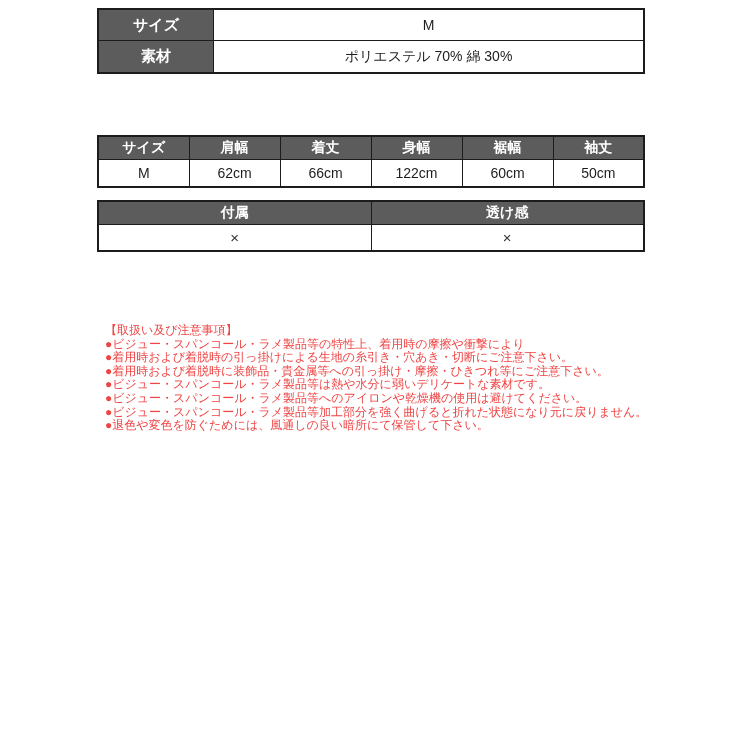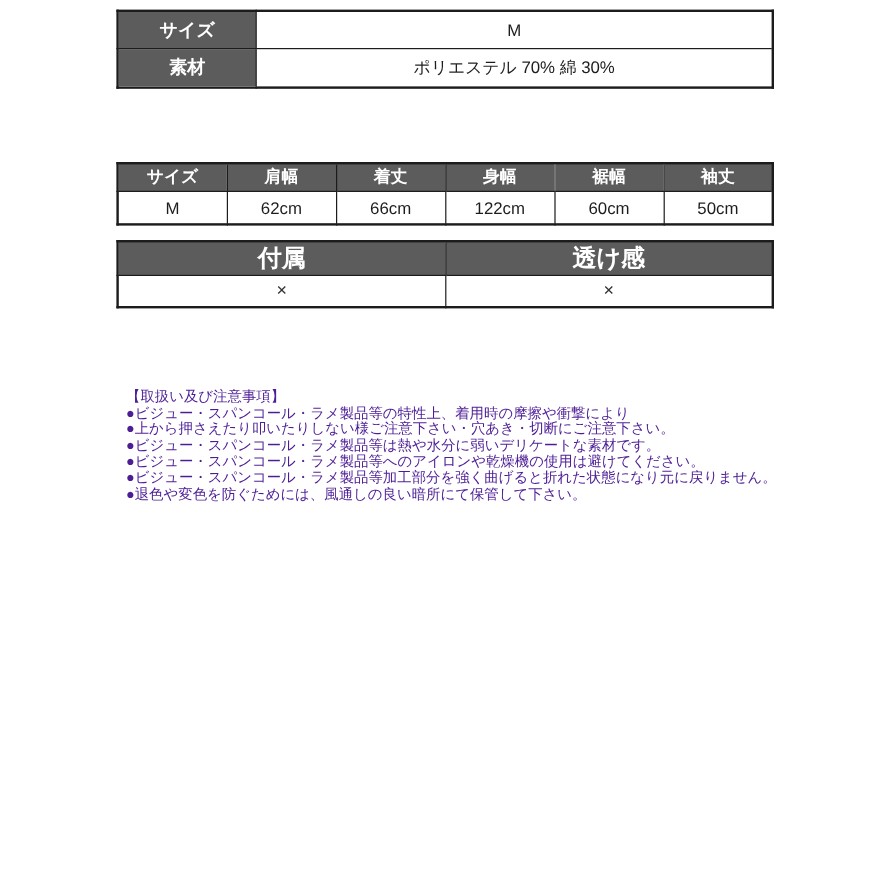--- a/index.html
+++ b/index.html
@@ -56,31 +56,31 @@
   .feat-top {
     left: 97px;
     top: 200px;
     width: 548px;
   }
   .feat-bottom {
     left: 97px;
     top: 250px;
     width: 548px;
   }
-  .feat-top th, .feat-bottom th { height: 22px; font-size: 20px; }
+  .feat-top th, .feat-bottom th { height: 22px; font-size: 14px; }
   .feat-top td, .feat-bottom td { height: 25px; font-size: 15px; color: #333333; }
   
   .notes {
     position: absolute;
     left: 105px;
     top: 324px;
     width: 545px;
     font-size: 12px;
     line-height: 13.6px;
-    color: #4c1d95;
+    color: #ef4444;
     text-align: left;
   }
   .notes div { white-space: nowrap; }
 </style>
 </head>
 <body>
 
 <div class="canvas">
 
   <table class="spec-table">
@@ -127,20 +127,21 @@
         <td>×</td>
         <td>×</td>
       </tr>
     </tbody>
   </table>
 
 
   <div class="notes">
     <div>【取扱い及び注意事項】</div>
     <div>●ビジュー・スパンコール・ラメ製品等の特性上、着用時の摩擦や衝撃により</div>
-    <div>●上から押さえたり叩いたりしない様ご注意下さい・穴あき・切断にご注意下さい。</div>
+    <div>●着用時および着脱時の引っ掛けによる生地の糸引き・穴あき・切断にご注意下さい。</div>
+    <div>●着用時および着脱時に装飾品・貴金属等への引っ掛け・摩擦・ひきつれ等にご注意下さい。</div>
     <div>●ビジュー・スパンコール・ラメ製品等は熱や水分に弱いデリケートな素材です。</div>
     <div>●ビジュー・スパンコール・ラメ製品等へのアイロンや乾燥機の使用は避けてください。</div>
     <div>●ビジュー・スパンコール・ラメ製品等加工部分を強く曲げると折れた状態になり元に戻りません。</div>
     <div>●退色や変色を防ぐためには、風通しの良い暗所にて保管して下さい。</div>
   </div>
 
 </div>
 
 </body></html>

